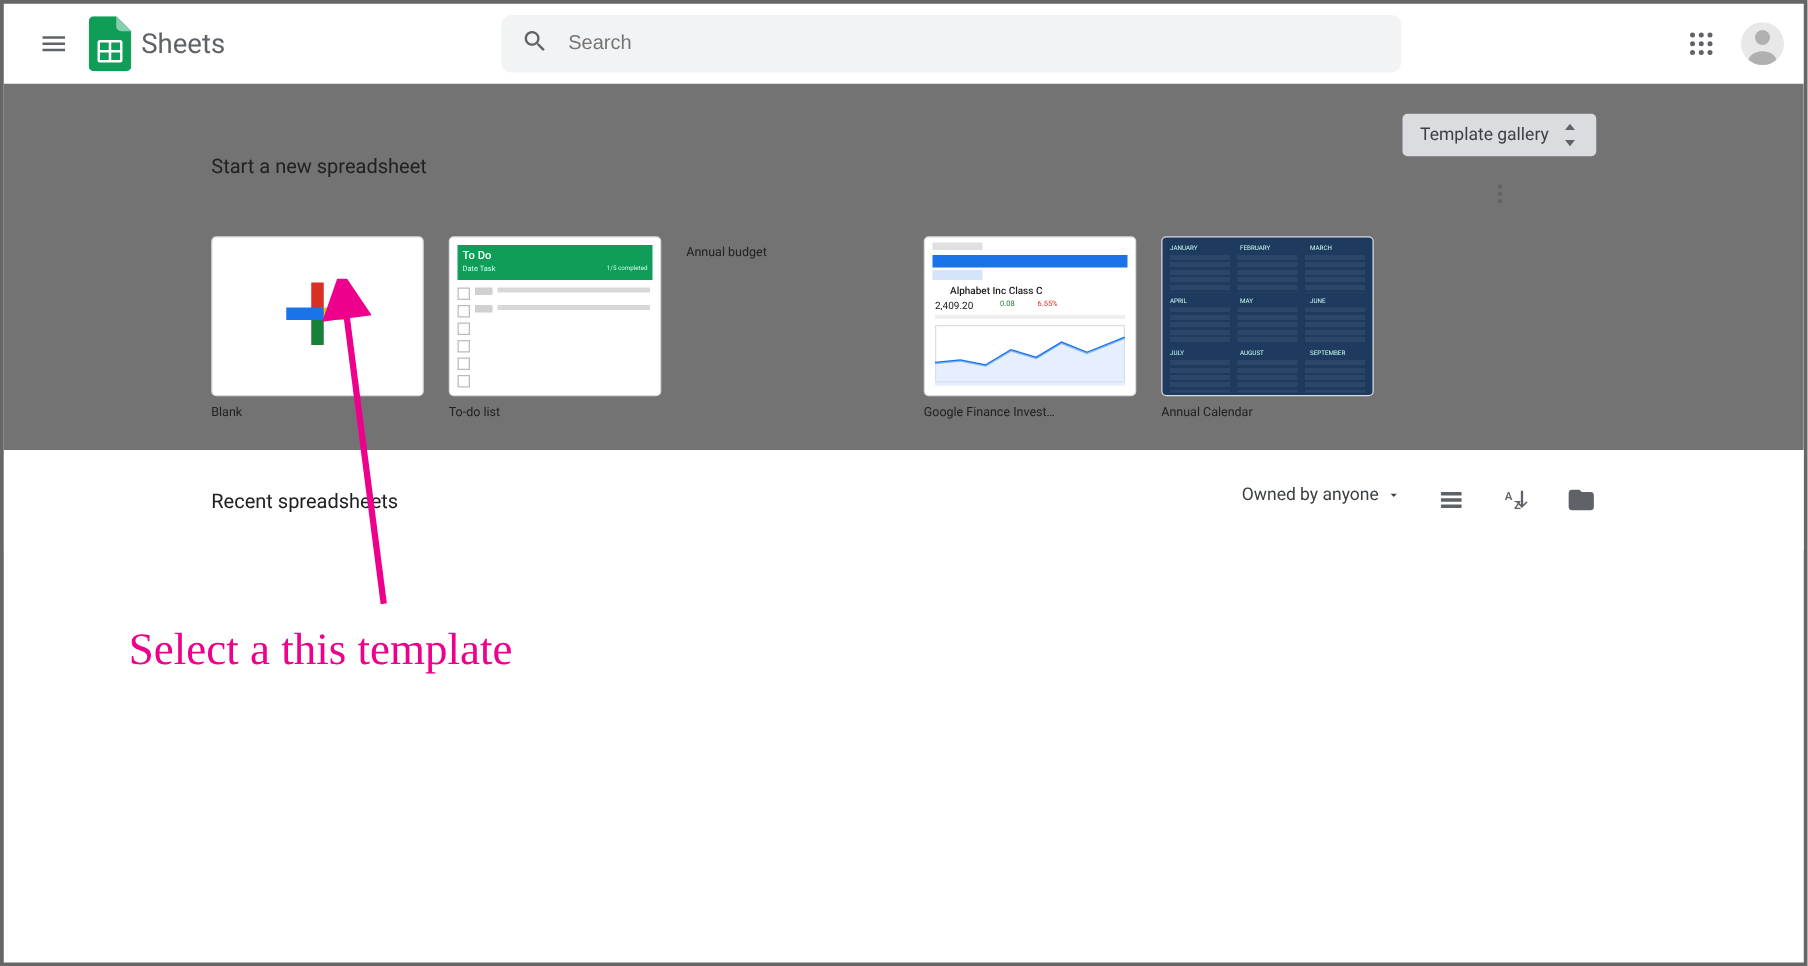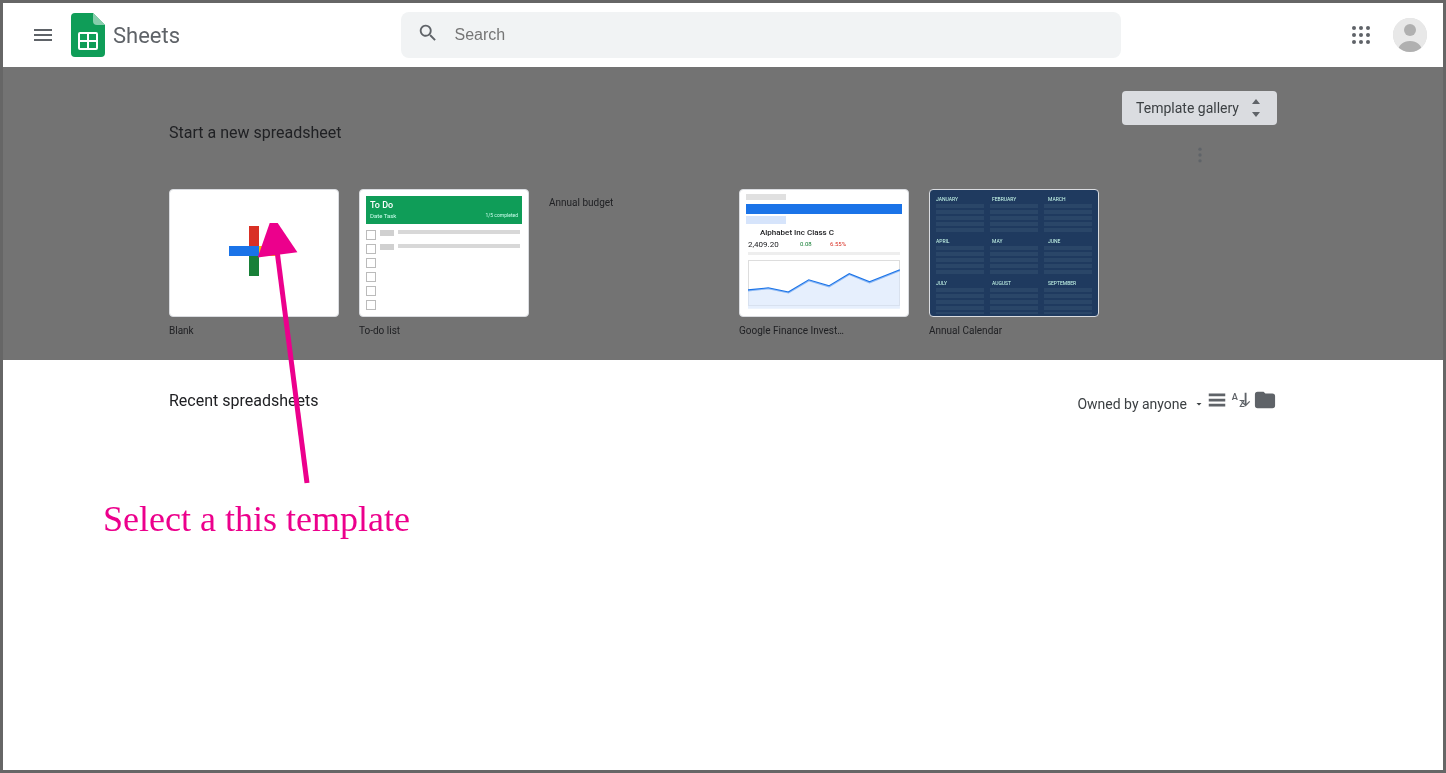--- a/index.html
+++ b/index.html
@@ -109,21 +109,21 @@
 
 
 .mini { position:absolute; }
 
 .recent-section { background: #fff; padding: 20px 0; }
 .recent-header {
   display: flex; align-items: center; justify-content: space-between;
   padding: 8px 6px;
 }
 .recent-title { font-size: 16px; color: #202124; }
-.recent-controls { display: flex; align-items: flex-end; color:#5f6368; }
+.recent-controls { display: flex; align-items: flex-start; gap: 28px; color:#5f6368; }
 .owned-filter {
   display: flex; align-items: center; gap: 6px;
   font-size: 14px; color: #3c4043; cursor: pointer;
 }
 .icon-btn { width: 24px; height:24px; cursor:pointer; color:#5f6368; display:flex; align-items:center; justify-content:center;}
 
 
 .annotation-arrow {
   position: absolute;
   left: 240px;

